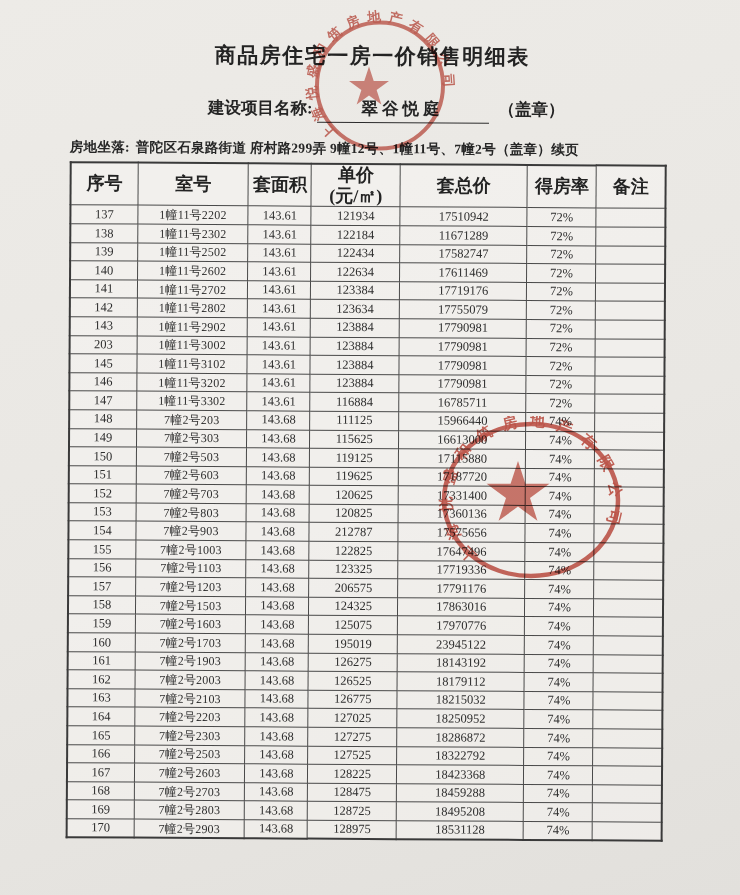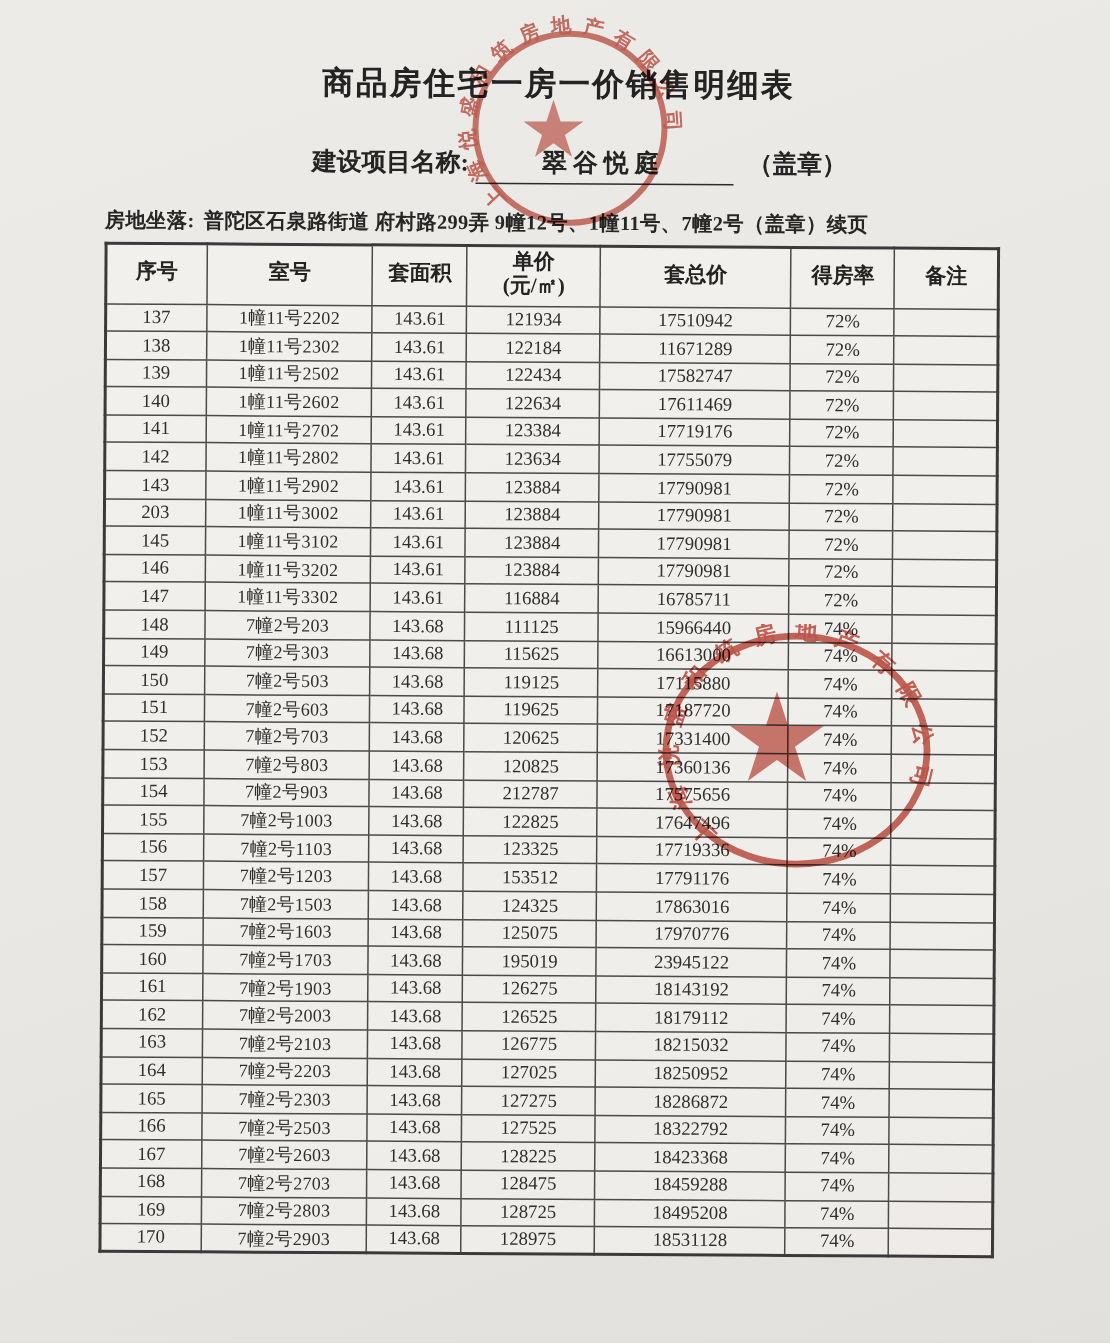--- a/index.html
+++ b/index.html
@@ -64,21 +64,21 @@
     background: rgba(250, 249, 247, 0.45);
   }
   .price-table th, .price-table td {
     border: 1px solid #4a4a4a;
     text-align: center;
     vertical-align: middle;
     overflow: hidden;
   }
   .price-table th {
     height: 40px;
-    font-size: 14px;
+    font-size: 18px;
     font-weight: 700;
     color: #232323;
     white-space: pre-line;
     line-height: 1.15;
   }
   .price-table td {
     height: 18.6px;
     font-size: 12.5px;
     line-height: 1;
     color: #2e2e2e;
@@ -320,21 +320,21 @@
       <td class="c-area">143.68</td>
       <td class="c-unit">123325</td>
       <td class="c-total">17719336</td>
       <td class="c-ratio">74%</td>
       <td class="c-note"></td>
     </tr>
           <tr>
       <td class="c-index">157</td>
       <td class="c-room">7幢2号1203</td>
       <td class="c-area">143.68</td>
-      <td class="c-unit">153512</td>
+      <td class="c-unit">206575</td>
       <td class="c-total">17791176</td>
       <td class="c-ratio">74%</td>
       <td class="c-note"></td>
     </tr>
           <tr>
       <td class="c-index">158</td>
       <td class="c-room">7幢2号1503</td>
       <td class="c-area">143.68</td>
       <td class="c-unit">124325</td>
       <td class="c-total">17863016</td>

